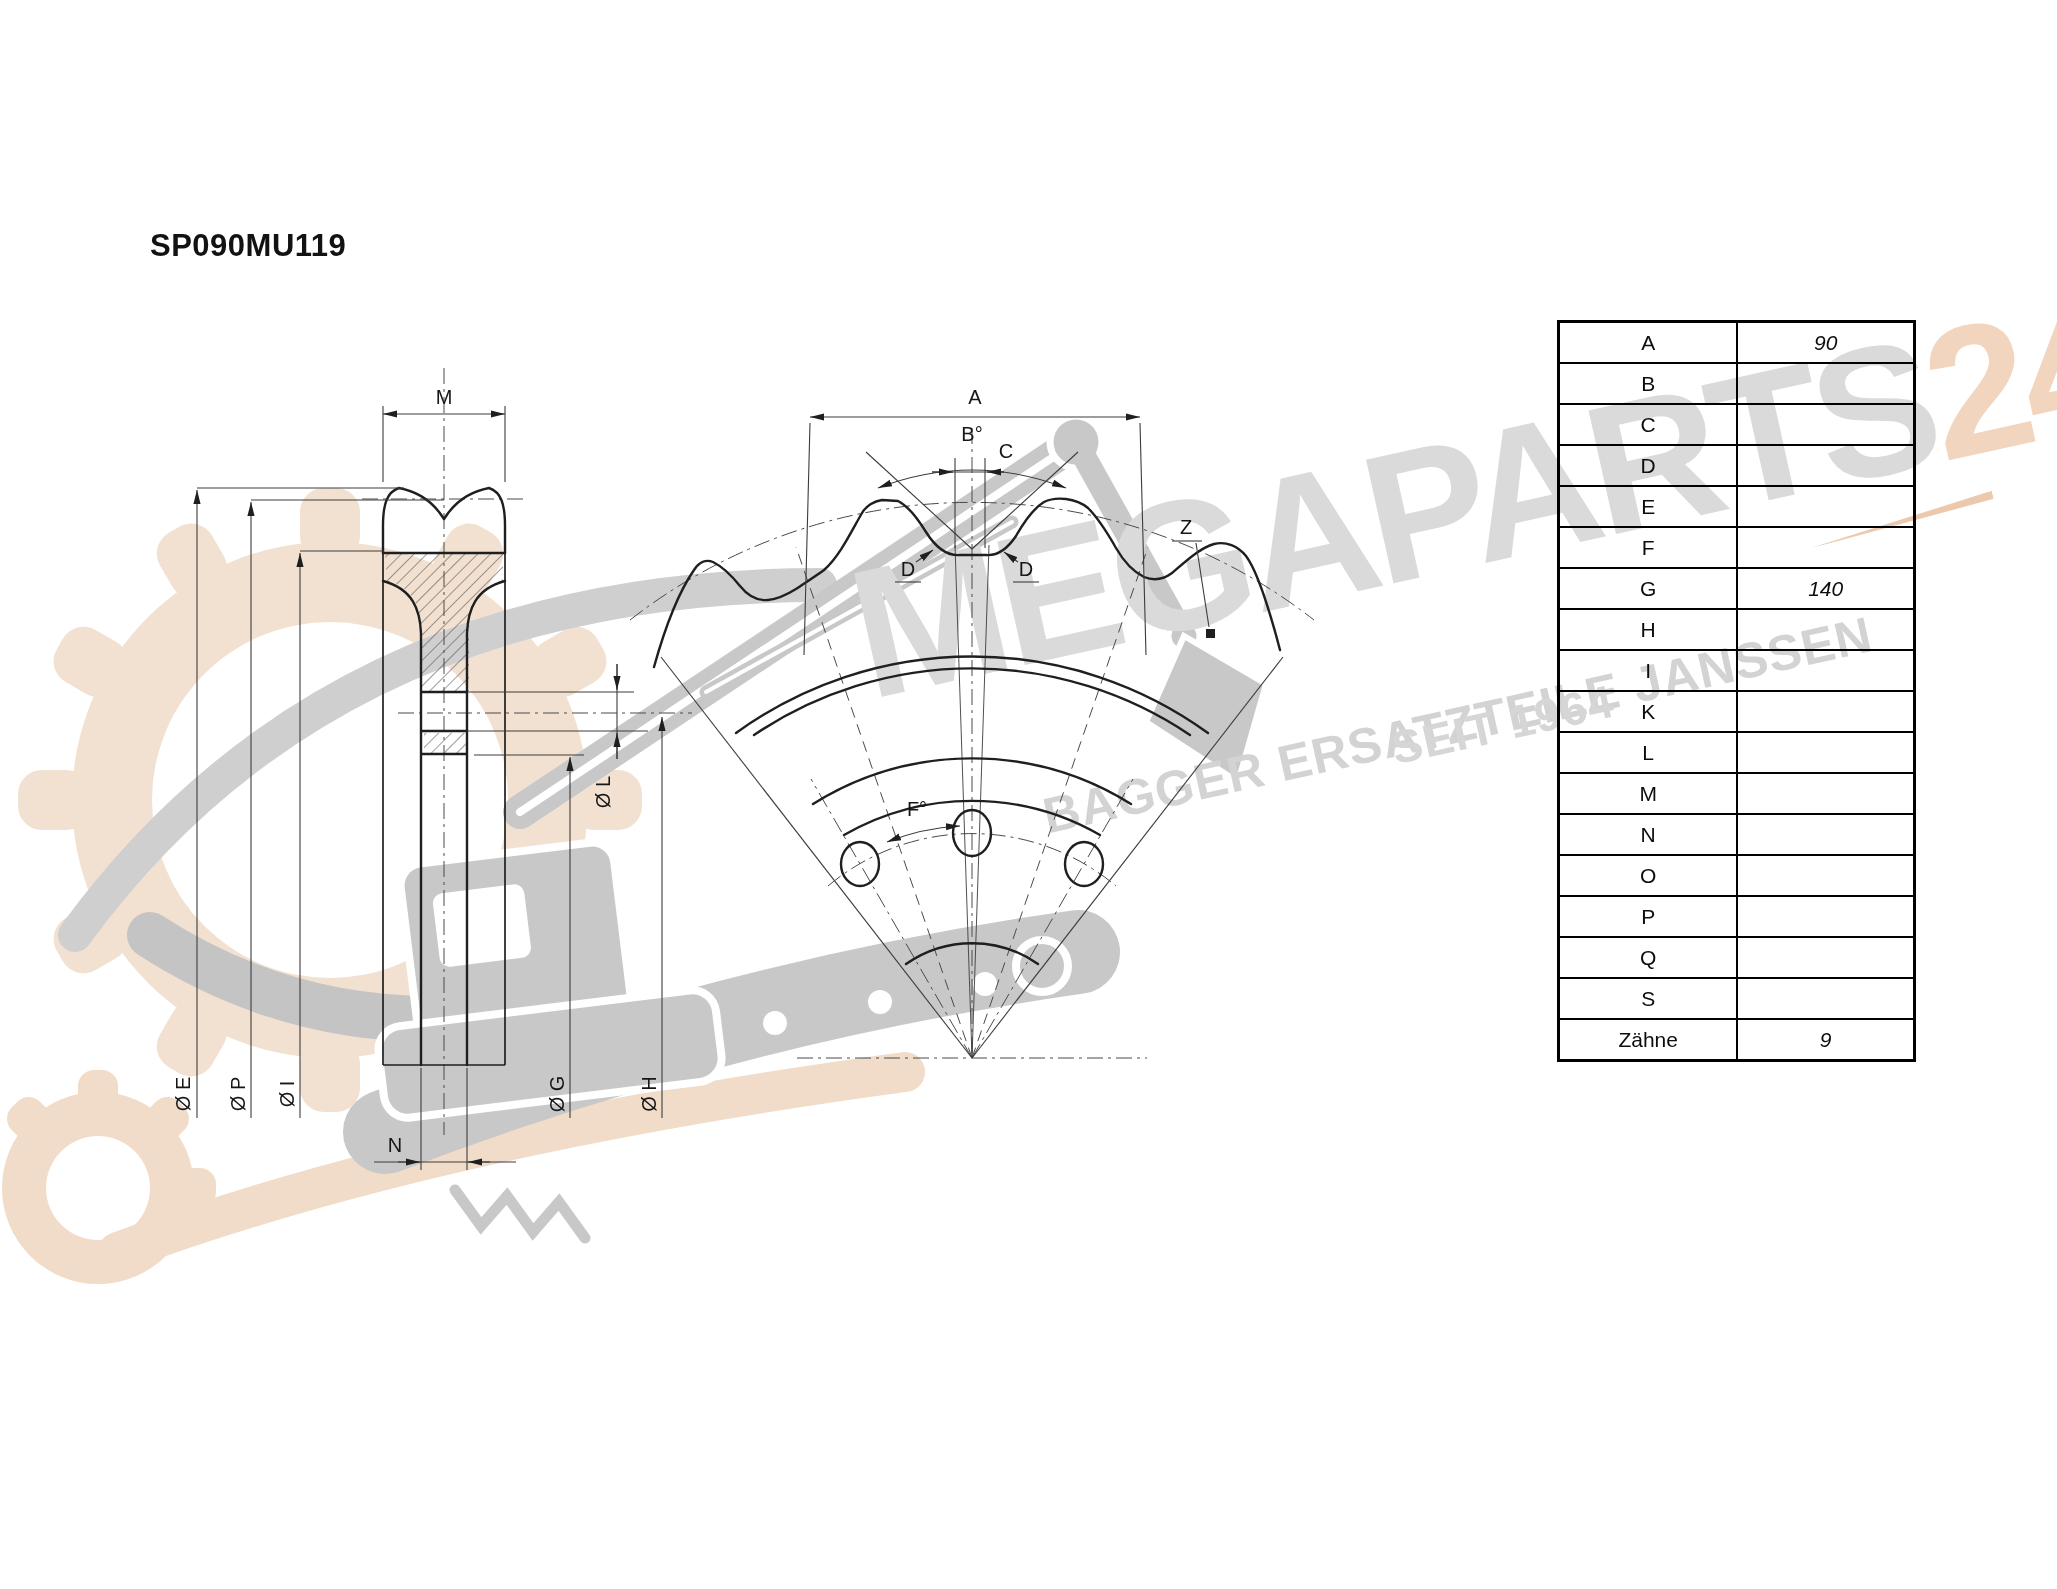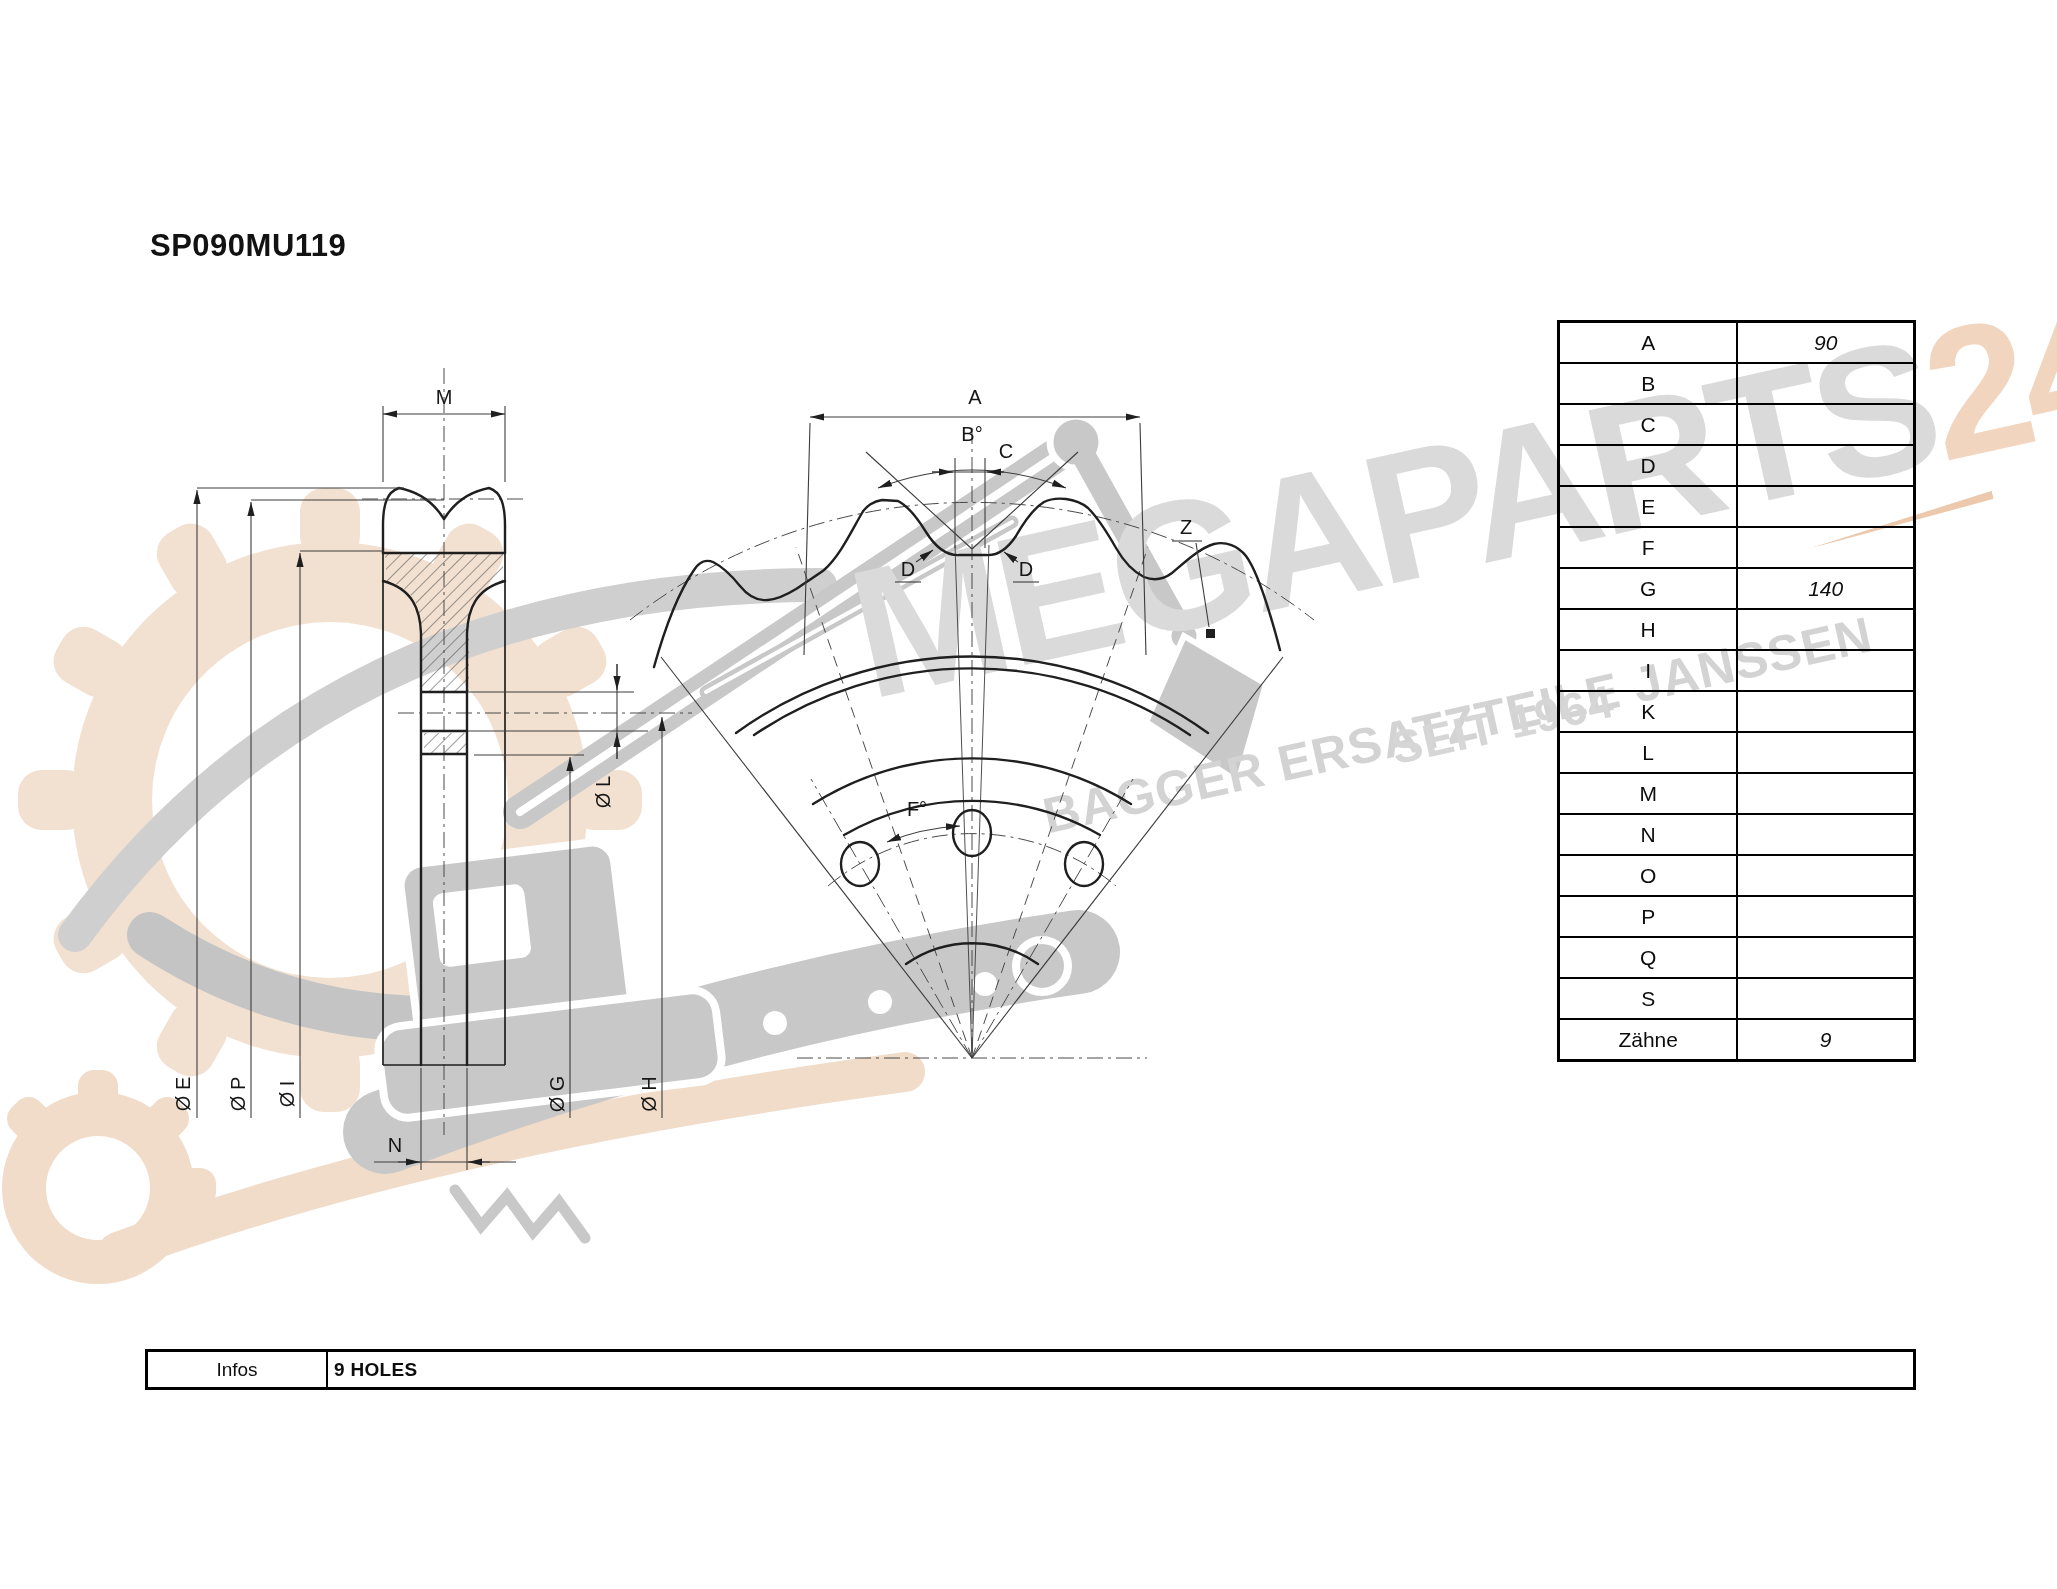--- a/index.html
+++ b/index.html
@@ -321,19 +321,15 @@
             <td class="lab">S</td>
             <td class="val"></td>
           </tr>
         <tr>
             <td class="lab">Zähne</td>
             <td class="val">9</td>
           </tr>
       </tbody>
     </table>
 
-    <div class="info-bar">
-      <div class="cell-label">Infos</div>
-      <div class="cell-value">9 HOLES</div>
-    </div>
   </div>
 
 </div>
 
 </body></html>

